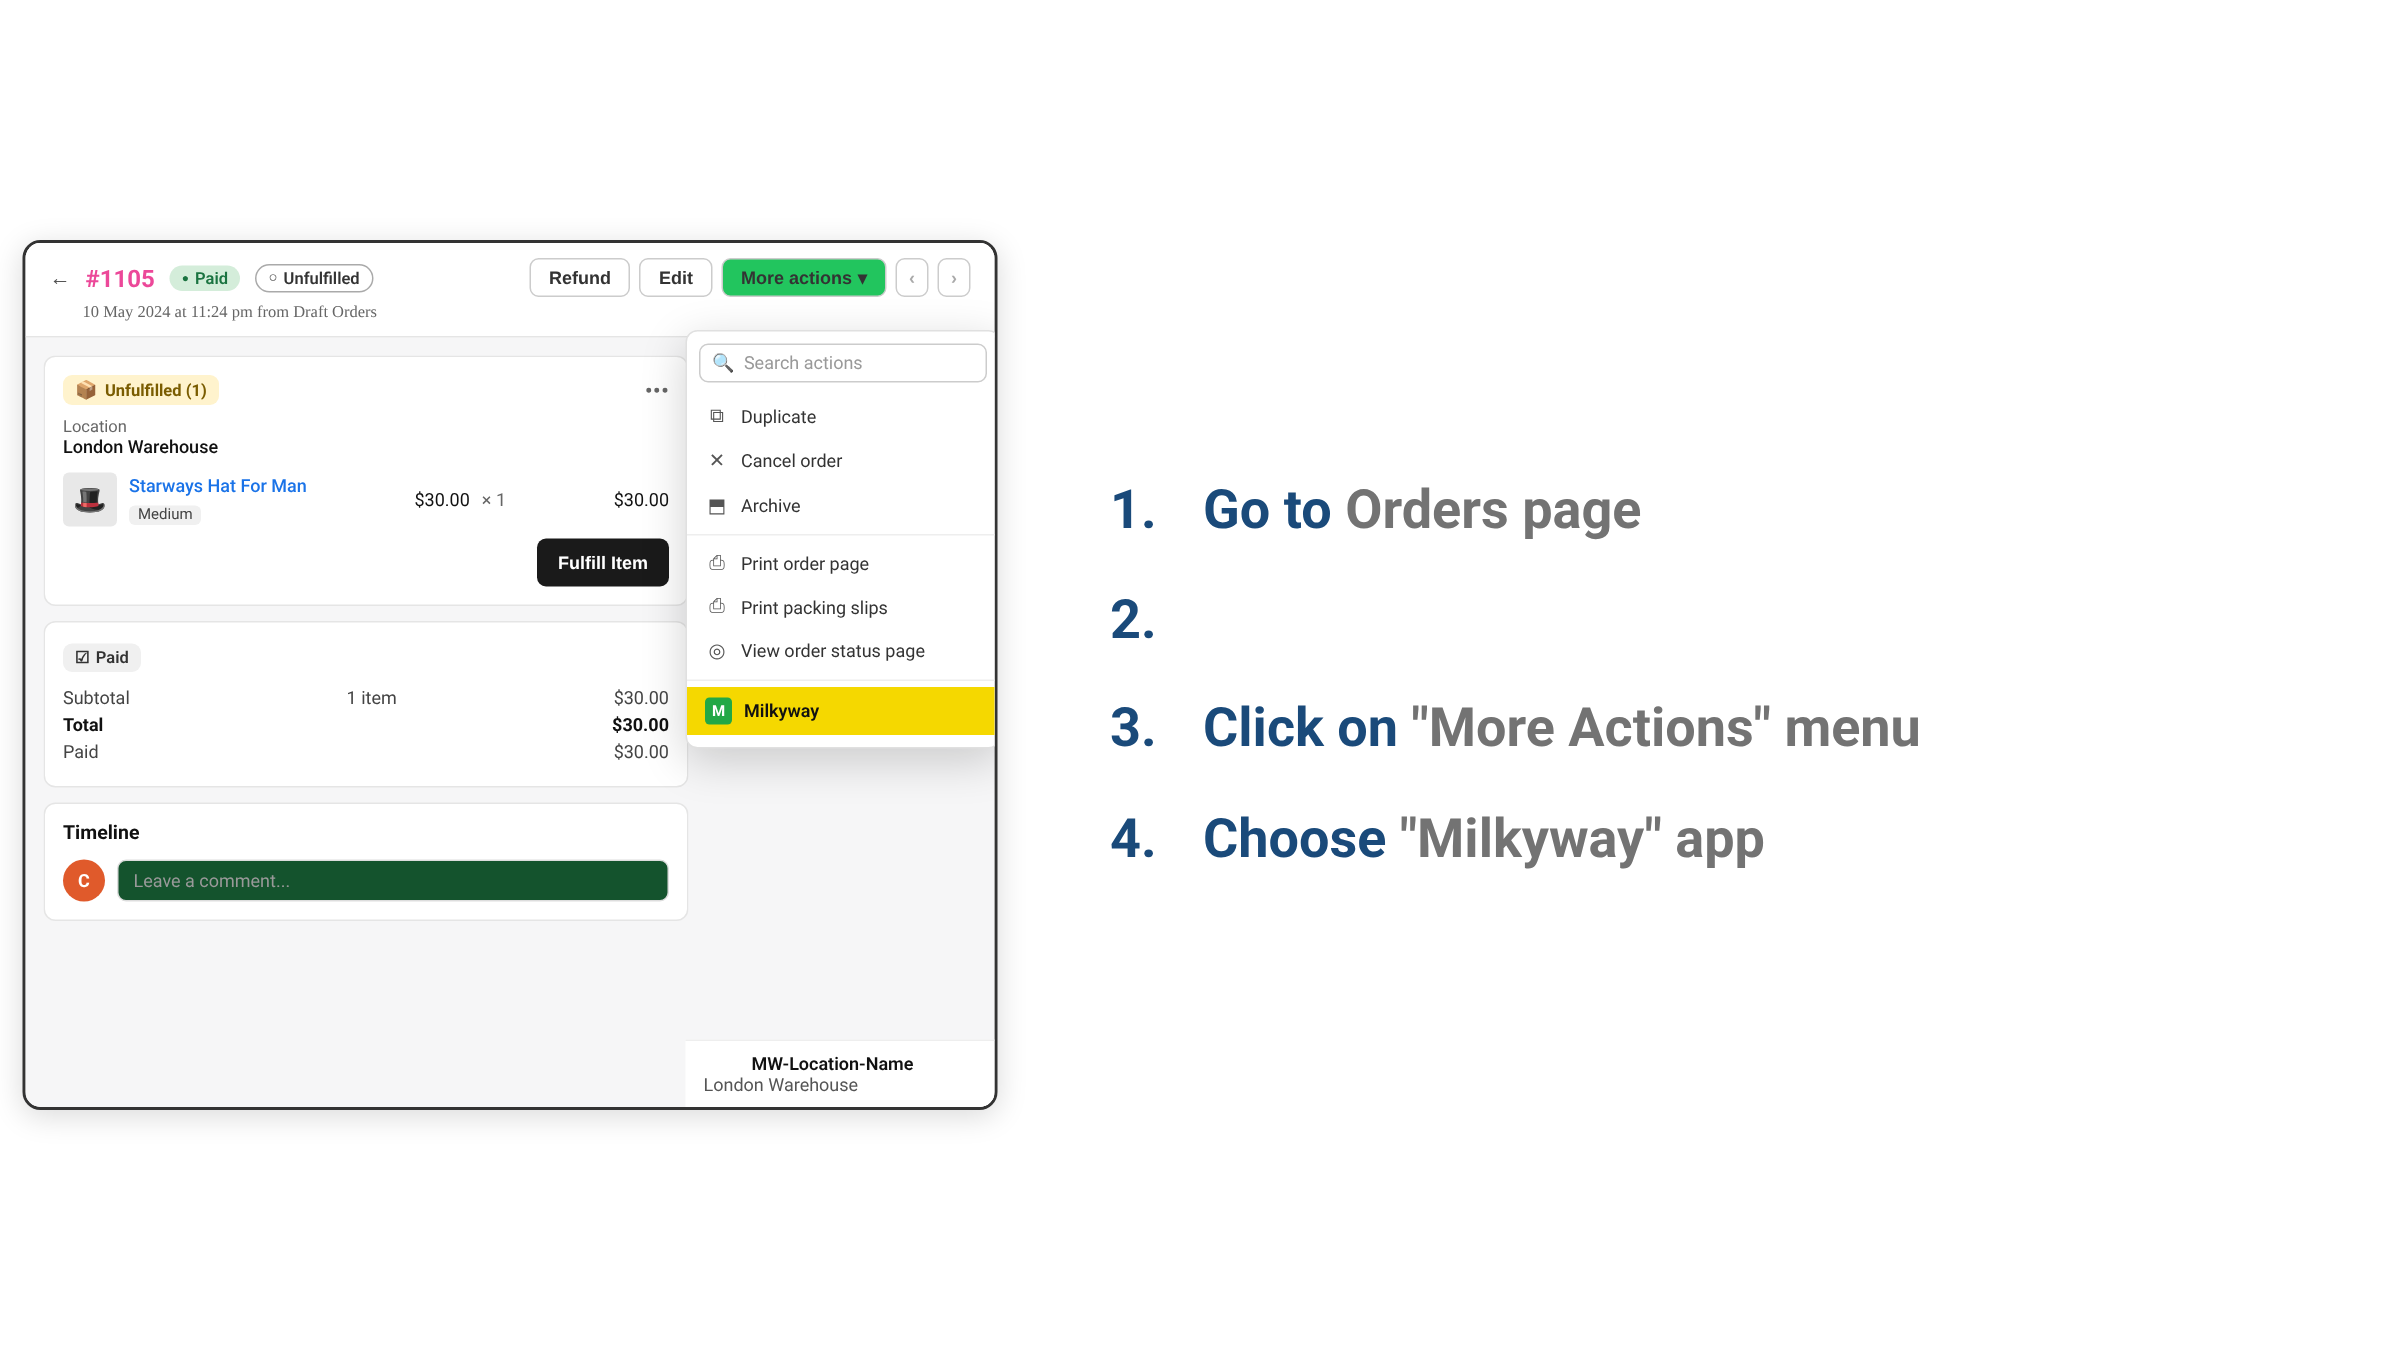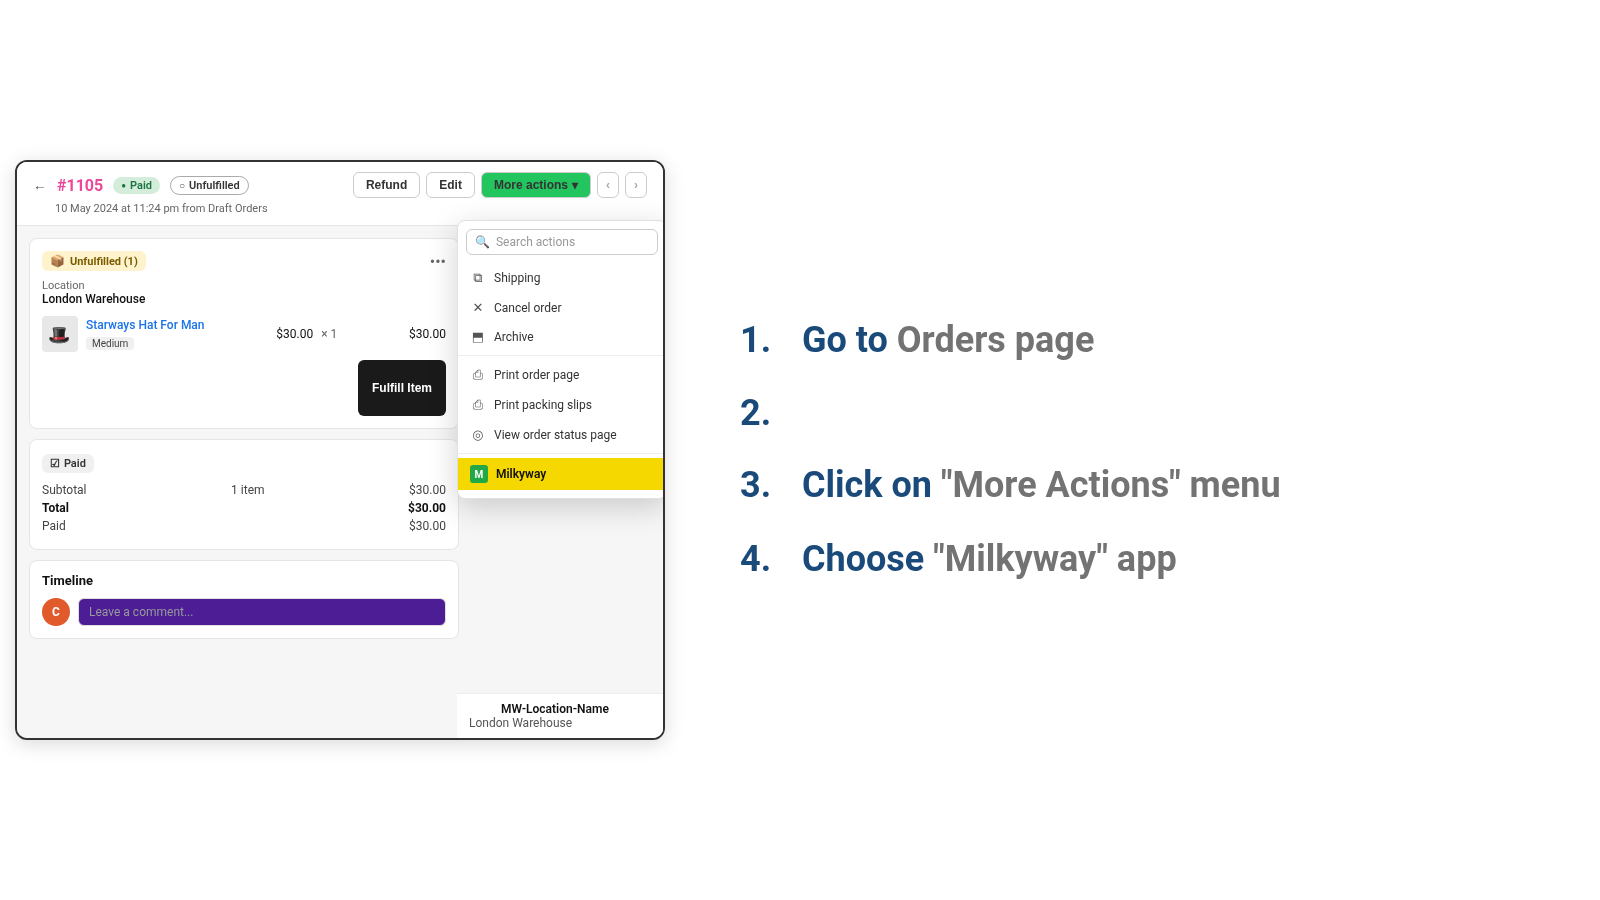--- a/index.html
+++ b/index.html
@@ -136,20 +136,21 @@
       background: #fff;
       border: 1px solid #ccc;
       padding: 5px 8px;
       color: #aaa;
     }
 
     .order-date {
       font-size: 11px;
       color: #666;
       padding-left: 22px;
+      font-family: Liberation Serif, serif;
     }
 
     
     .content-area {
       display: flex;
       gap: 12px;
       padding: 12px;
       height: calc(100% - 70px);
     }
 
@@ -254,21 +255,21 @@
     .item-qty {
       font-size: 12px;
       color: #666;
     }
 
     .fulfill-btn {
       background: #1a1a1a;
       color: #fff;
       border: none;
       border-radius: 6px;
-      padding: 21px 14px;
+      padding: 9px 14px;
       font-size: 12px;
       font-weight: 600;
       cursor: pointer;
       float: right;
     }
 
     
     .payment-card {
       background: #fff;
       border-radius: 8px;
@@ -337,21 +338,21 @@
       flex-shrink: 0;
     }
 
     .comment-input {
       flex: 1;
       border: 1px solid #ddd;
       border-radius: 6px;
       padding: 6px 10px;
       font-size: 12px;
       color: #999;
-      background: #4c1d95;
+      background: #14532d;
     }
 
     
     .side-col {
       width: 180px;
       display: flex;
       flex-direction: column;
       gap: 10px;
       overflow: hidden;
     }
@@ -662,21 +663,21 @@
         </div>
       </div>
 
       <div class="dropdown-overlay">
         <div class="search-box">
           <span class="search-icon-sm">🔍</span>
           <span class="search-input-text">Search actions</span>
         </div>
         <div class="dropdown-item">
           <span class="dropdown-item-icon">⧉</span>
-          <span>Shipping</span>
+          <span>Duplicate</span>
         </div>
         <div class="dropdown-item">
           <span class="dropdown-item-icon">✕</span>
           <span>Cancel order</span>
         </div>
         <div class="dropdown-item">
           <span class="dropdown-item-icon">⬒</span>
           <span>Archive</span>
         </div>
         <div class="divider-section"></div>

